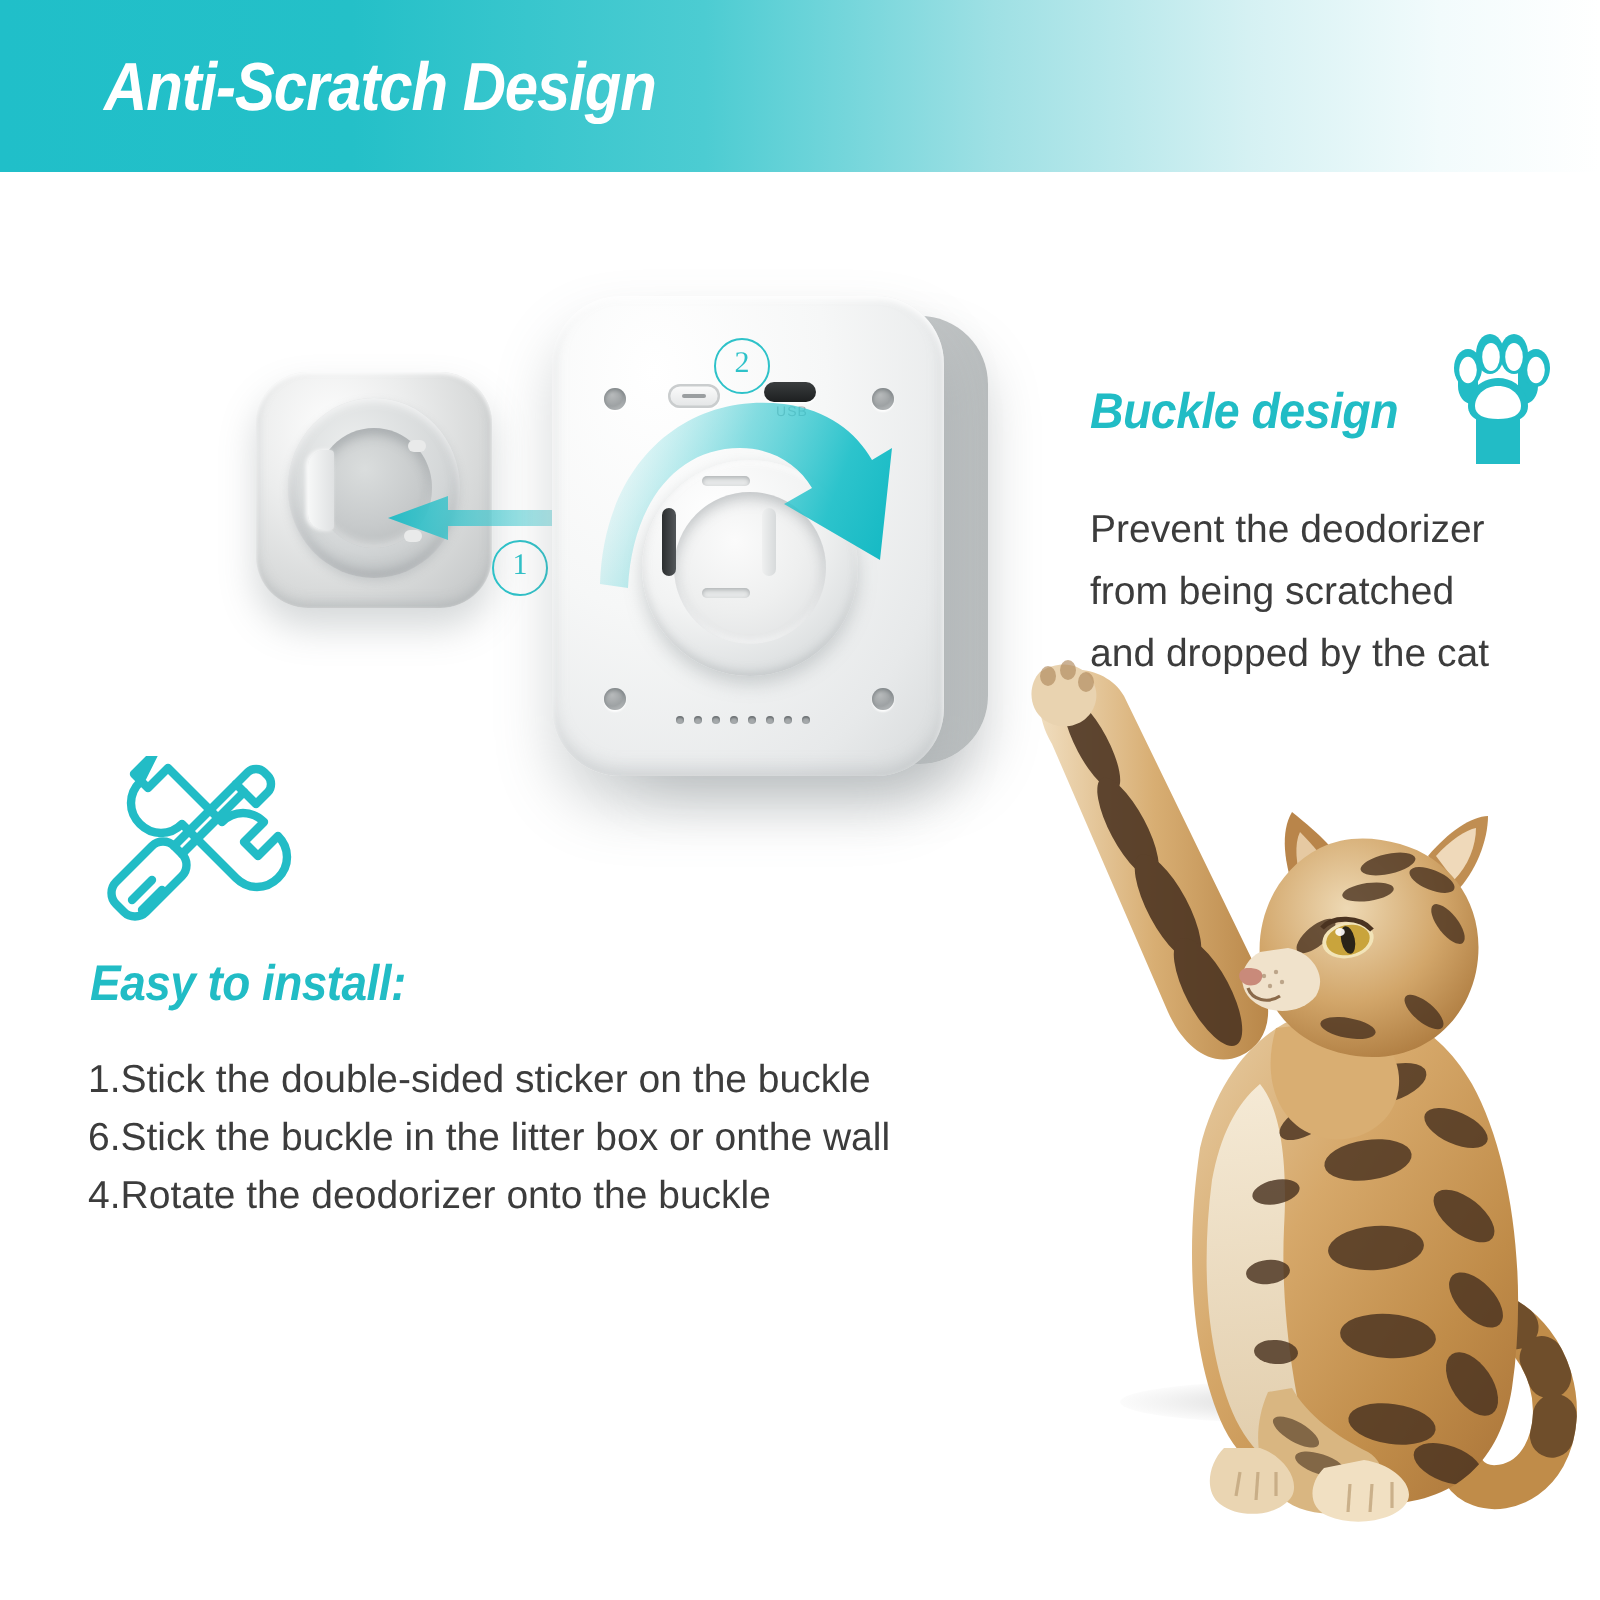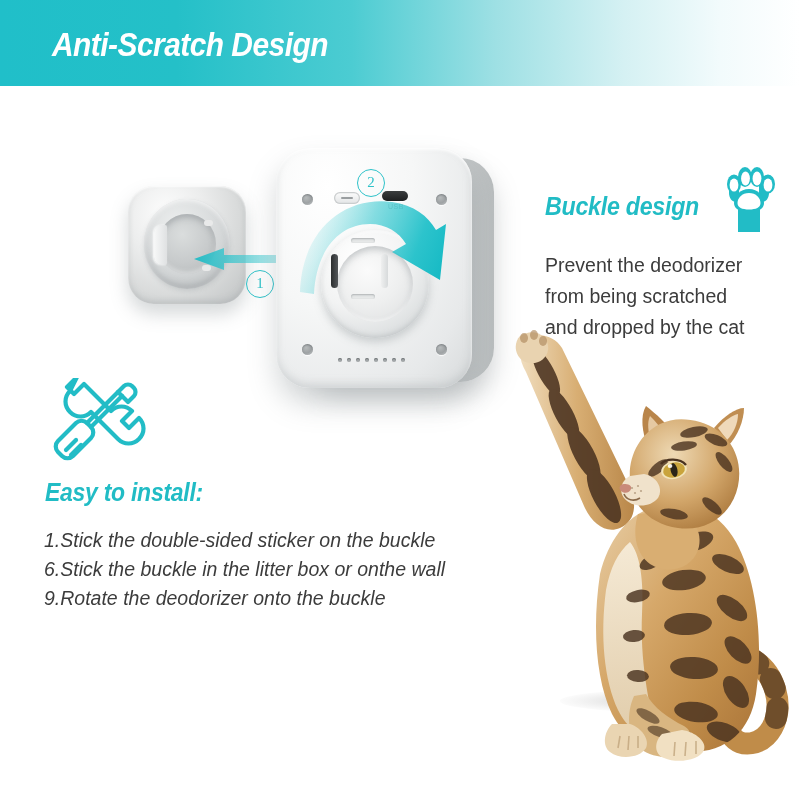--- a/index.html
+++ b/index.html
@@ -366,21 +366,21 @@
     white-space: nowrap;
   }
   #install-steps {
     position: absolute;
     left: 44px;
     top: 526px;
     font-size: 19.5px;
     line-height: 29px;
     color: #3c3c3c;
   }
-  #install-steps div { white-space: nowrap; font-style: italic; }
+  #install-steps div { white-space: nowrap; }
 
   
   #cat-photo {
     position: absolute;
     left: 488px;
     top: 328px;
     width: 318px;
     height: 450px;
   }
   #cat-shadow {
@@ -537,21 +537,21 @@
     <path d="M74 14 L80 8 C82 6, 86 6, 88 8 L90 10 C92 12, 92 16, 90 18 L84 24 Z"></path>
 
     <path d="M22 72 L32 62"></path>
     <path d="M27 77 L37 67"></path>
   </g>
 </svg>
 <div id="install-heading">Easy to install:</div>
 <div id="install-steps">
   <div>1.Stick the double-sided sticker on the buckle</div>
   <div>6.Stick the buckle in the litter box or onthe wall</div>
-  <div>9.Rotate the deodorizer onto the buckle</div>
+  <div>4.Rotate the deodorizer onto the buckle</div>
 </div>
 
 <div id="cat-shadow"></div>
 <svg id="cat-photo" viewBox="0 0 318 450">
   <defs>
     <linearGradient id="furBase" x1="0" y1="0" x2="1" y2="1">
       <stop offset="0" stop-color="#e8cfa8"></stop>
       <stop offset="0.38" stop-color="#d6a86a"></stop>
       <stop offset="0.72" stop-color="#c08c49"></stop>
       <stop offset="1" stop-color="#a97338"></stop>

